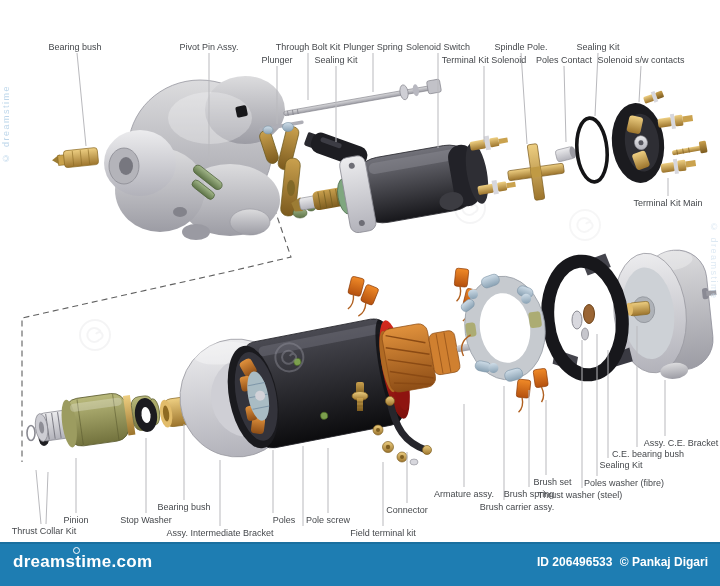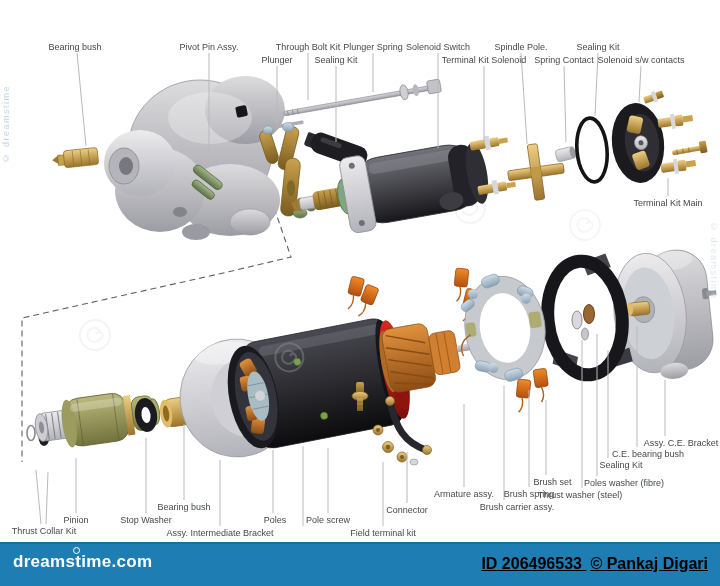--- a/index.html
+++ b/index.html
@@ -17,21 +17,21 @@
   .wm-left{position:absolute;left:1px;top:85px;writing-mode:vertical-rl;transform:rotate(180deg);
            font-size:9px;color:#aecde6;letter-spacing:1.5px;z-index:15;opacity:0.8;}
   .wm-right{position:absolute;right:1px;top:222px;writing-mode:vertical-rl;font-size:9px;
             color:#cfe0ef;letter-spacing:1.5px;z-index:15;opacity:0.7;}
   .footer{position:absolute;left:0;bottom:0;width:720px;height:44px;background:#1e7db2;
           border-top:2px solid #1a6f9f;box-sizing:border-box;z-index:40;}
   .logo{position:absolute;left:13px;top:8px;color:#ffffff;font-weight:bold;font-size:17px;
         letter-spacing:0.3px;}
   .logo-ring{position:absolute;left:60px;top:-5px;width:5px;height:5px;border:1.2px solid #ffffff;
              border-radius:50%;}
-  .credit{position:absolute;right:12px;top:11px;color:#000000;font-weight:bold;font-size:16px;text-decoration:underline;}
+  .credit{position:absolute;right:12px;top:11px;color:#ffffff;font-weight:bold;font-size:12px;}
   .credit span{margin-left:4px;}
 </style>
 </head>
 <body>
 
 <div class="stage">
 
 
   <svg id="parts-svg" width="720" height="550" viewBox="0 0 720 550">
     <defs>
@@ -458,30 +458,30 @@
   <div id="labels">
       <div class="part-label" style="left: 75px; top: 47px;">Bearing bush</div>
       <div class="part-label" style="left: 209px; top: 47px;">Pivot Pin Assy.</div>
       <div class="part-label" style="left: 308px; top: 47px;">Through Bolt Kit</div>
       <div class="part-label" style="left: 277px; top: 60px;">Plunger</div>
       <div class="part-label" style="left: 336px; top: 60px;">Sealing Kit</div>
       <div class="part-label" style="left: 373px; top: 47px;">Plunger Spring</div>
       <div class="part-label" style="left: 438px; top: 47px;">Solenoid Switch</div>
       <div class="part-label" style="left: 484px; top: 60px;">Terminal Kit Solenoid</div>
       <div class="part-label" style="left: 521px; top: 47px;">Spindle Pole.</div>
-      <div class="part-label" style="left: 564px; top: 60px;">Spring Contact</div>
+      <div class="part-label" style="left: 564px; top: 60px;">Poles Contact</div>
       <div class="part-label" style="left: 598px; top: 47px;">Sealing Kit</div>
       <div class="part-label" style="left: 641px; top: 60px;">Solenoid s/w contacts</div>
       <div class="part-label" style="left: 668px; top: 203px;">Terminal Kit Main</div>
       <div class="part-label" style="left: 44px; top: 531px;">Thrust Collar Kit</div>
       <div class="part-label" style="left: 76px; top: 520px;">Pinion</div>
       <div class="part-label" style="left: 146px; top: 520px;">Stop Washer</div>
       <div class="part-label" style="left: 184px; top: 507px;">Bearing bush</div>
       <div class="part-label" style="left: 220px; top: 533px;">Assy. Intermediate Bracket</div>
-      <div class="part-label" style="left: 275px; top: 520px; text-align: right;">Poles</div>
+      <div class="part-label" style="left: 284px; top: 520px; text-align: right;">Poles</div>
       <div class="part-label" style="left: 303px; top: 533px; margin-top: 29px;">Field coil assy.</div>
       <div class="part-label" style="left: 328px; top: 520px;">Pole screw</div>
       <div class="part-label" style="left: 383px; top: 533px;">Field terminal kit</div>
       <div class="part-label" style="left: 407px; top: 510px;">Connector</div>
       <div class="part-label" style="left: 464px; top: 494px;">Armature assy.</div>
       <div class="part-label" style="left: 529px; top: 494px;">Brush spring</div>
       <div class="part-label" style="left: 517px; top: 507px;">Brush carrier assy.</div>
       <div class="part-label" style="left: 546px; top: 482px; padding-left: 13px;">Brush set</div>
       <div class="part-label" style="left: 580px; top: 495px;">Thrust washer (steel)</div>
       <div class="part-label" style="left: 624px; top: 483px;">Poles washer (fibre)</div>

